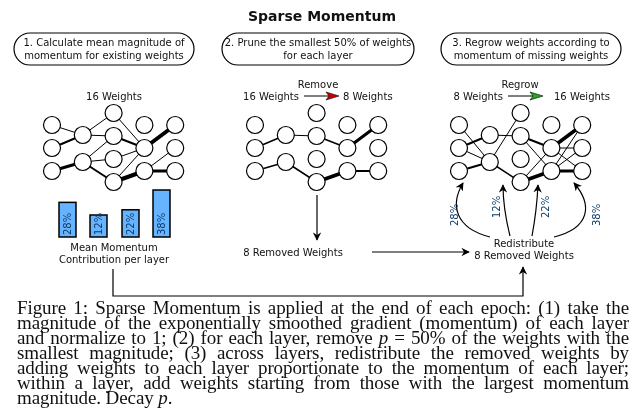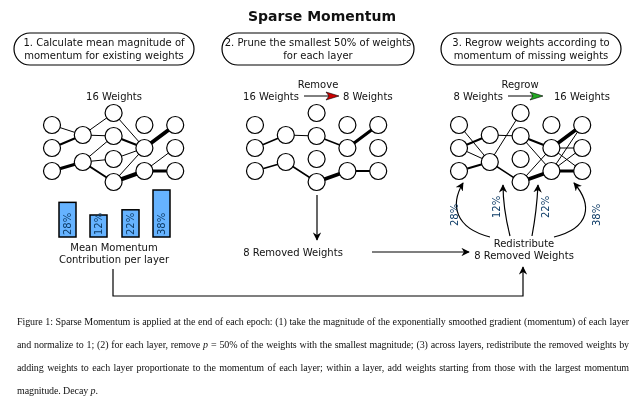--- a/index.html
+++ b/index.html
@@ -8,22 +8,22 @@
   .sans { font-family: "DejaVu Sans", sans-serif; fill: #111; }
   .title { font-size: 14px; font-weight: bold; }
   .step { font-size: 10px; }
   .lbl { font-size: 10px; }
   .pct { font-size: 10px; fill: #0d3b66; }
   .node { fill: #fff; stroke: #000; stroke-width: 1.2; }
   .edge { stroke: #000; fill: none; stroke-linecap: round; }
   .conn { stroke: #000; fill: none; stroke-width: 1.2; }
   .bar { fill: #66b3ff; stroke: #000; stroke-width: 1.5; }
   #caption {
-    position: absolute; left: 17px; top: 310px; width: 612px;
-    font-family: "Liberation Serif", serif; font-size: 10px; line-height: 23px;
+    position: absolute; left: 17px; top: 300px; width: 612px;
+    font-family: "Liberation Serif", serif; font-size: 19px; line-height: 15px;
     color: #111; text-align: justify; letter-spacing: -0.1px;
   }
   #caption i { font-style: italic; }
 </style>
 </head>
 <body>
 
 <svg id="fig" width="644" height="310" viewBox="0 0 644 310">
   <defs>
     <marker id="arrowK" viewBox="0 0 10 10" refX="9" refY="5" markerWidth="7" markerHeight="7" orient="auto">

